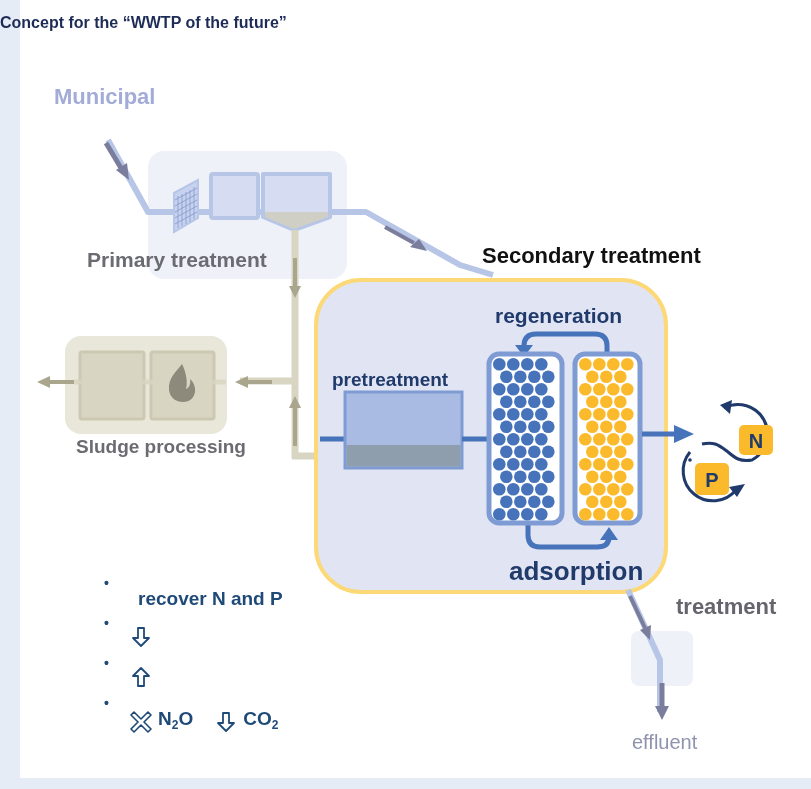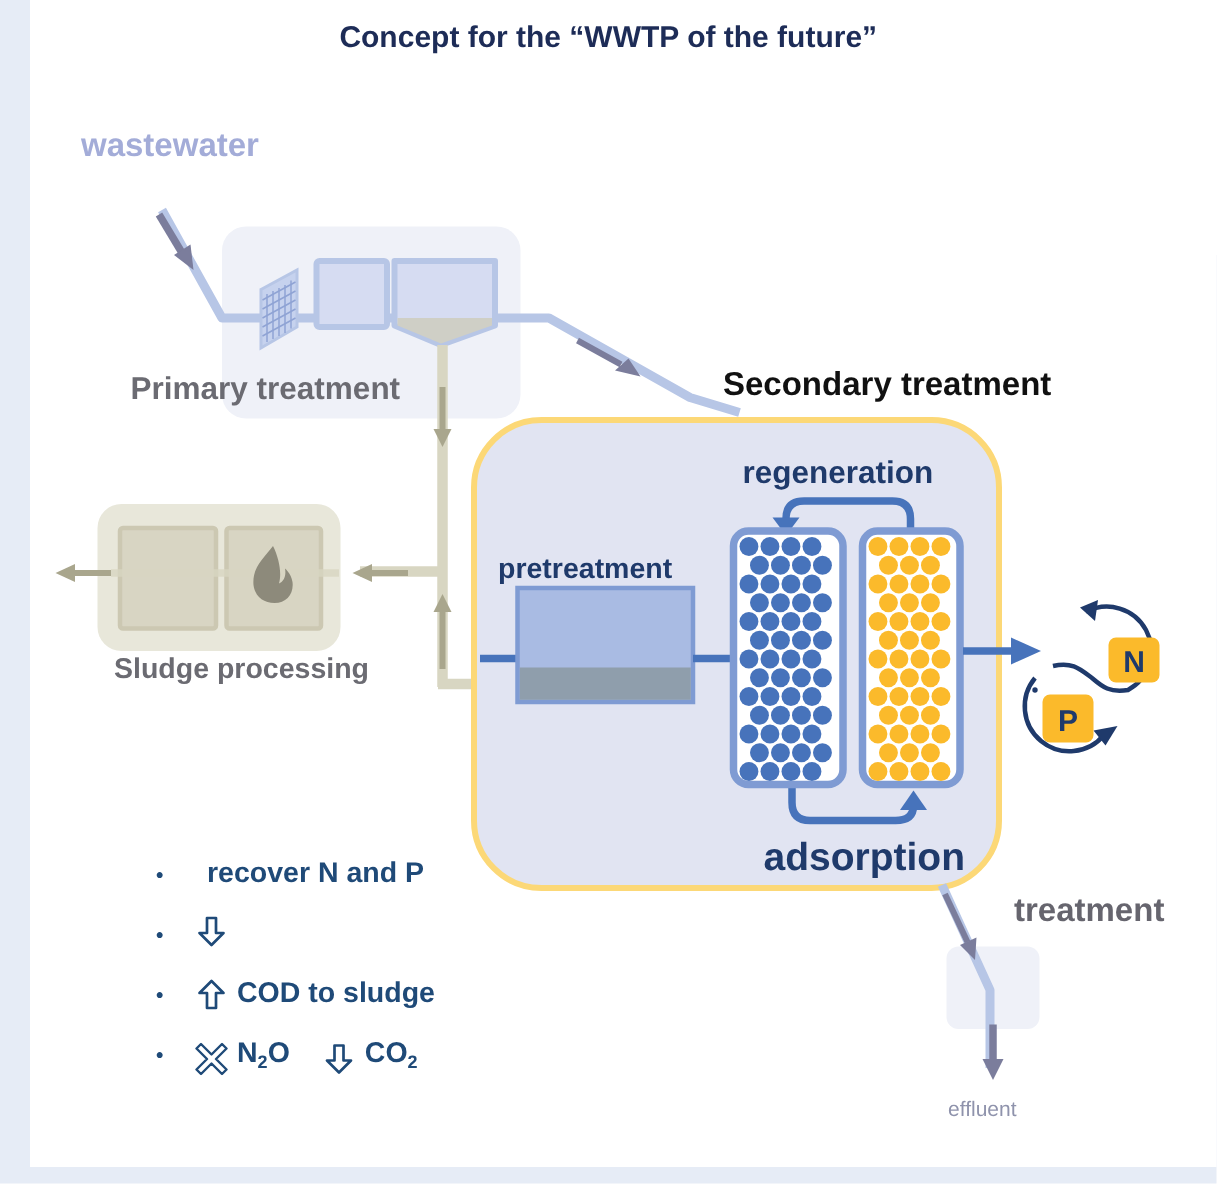--- a/index.html
+++ b/index.html
@@ -1,32 +1,32 @@
 <!DOCTYPE html>
 <html><head>
 <meta charset="utf-8">
 <style>
   html, body { margin:0; padding:0; }
   body { width:811px; height:789px; background:#e6ecf6; position:relative; overflow:hidden; font-family:"Liberation Sans", sans-serif; }
   #canvas { position:absolute; left:20px; top:0; width:791px; height:778px; background:#ffffff; }
   .txt { position:absolute; font-family:"Liberation Sans", sans-serif; font-weight:bold; white-space:nowrap; }
-  #title { left:0; width:811px; top:14px; text-align:center; font-size:20px; color:#1d2c57; }
+  #title { left:0; width:811px; top:14px; text-align:left; font-size:16px; color:#1d2c57; }
   #lbl-municipal { left:54px; top:83px; font-size:22px; line-height:28px; color:#a3acd8; }
   #lbl-primary { left:87px; top:248px; font-size:21px; color:#6b6b72; }
   #lbl-sludge { left:76px; top:436px; font-size:19px; color:#6b6b72; }
   #lbl-secondary { left:482px; top:243px; font-size:22px; color:#111111; }
   #lbl-regen { left:495px; top:304px; font-size:21px; color:#1f3a6b; }
   #lbl-pretreat { left:332px; top:369px; font-size:19px; color:#1f3a6b; }
   #lbl-adsorb { left:509px; top:556px; font-size:26px; color:#1f3a6b; }
   #lbl-tertiary { left:676px; top:592px; font-size:22px; line-height:30px; color:#66656e; }
-  #lbl-effluent { left:632px; top:731px; font-size:14px; font-weight:normal; color:#8f93ac; }
+  #lbl-effluent { left:632px; top:731px; font-size:20px; font-weight:normal; color:#8f93ac; }
   .bullets { position:absolute; left:104px; top:570px; }
   .bullet { position:absolute; left:0; height:26px; font-size:19px; font-weight:bold; color:#1f4a78; white-space:nowrap; font-family:"Liberation Sans", sans-serif; }
   .bullet .dot { position:absolute; left:0; top:0; font-size:14px; line-height:26px; }
-  .bullet .content { position:absolute; left:26px; top:0; line-height:26px; display:flex; align-items:center; gap:6px;justify-content:flex-end; }
+  .bullet .content { position:absolute; left:26px; top:16px; line-height:26px; display:flex; align-items:center; gap:6px;justify-content:flex-end; }
   .bullet sub { font-size:12px; vertical-align:-4px; }
   .ico { display:inline-block; width:22px; height:22px; }
   svg#diagram { position:absolute; left:0; top:0; }
 </style>
 </head>
 <body>
 
 <div id="canvas"></div>
 
 <svg id="diagram" width="811" height="789" viewBox="0 0 811 789">
@@ -245,21 +245,21 @@
     <polygon points="640,630 651,625 650,640" fill="#7b7d9c"></polygon>
   </g>
   <g>
     <line x1="662" y1="683" x2="662" y2="708" stroke="#7b7d9c" stroke-width="5"></line>
     <polygon points="655,706 669,706 662,720" fill="#7b7d9c"></polygon>
   </g>
 </svg>
 
 <div class="txt" id="title">Concept for the “WWTP of the future”</div>
 <div class="txt" id="lbl-municipal">
-  <div>wastewater</div>
+  <div>Municipal</div>
 </div>
 <div class="txt" id="lbl-primary">Primary treatment</div>
 <div class="txt" id="lbl-sludge">Sludge processing</div>
 <div class="txt" id="lbl-secondary">Secondary treatment</div>
 <div class="txt" id="lbl-regen">regeneration</div>
 <div class="txt" id="lbl-pretreat">pretreatment</div>
 <div class="txt" id="lbl-adsorb">adsorption</div>
 <div class="txt" id="lbl-tertiary">
   <div>treatment</div>
 </div>
@@ -279,21 +279,20 @@
           <path d="M8,2 L14,2 L14,12 L19,12 L11,20 L3,12 L8,12 Z" fill="none" stroke="#1f4a78" stroke-width="1.8" stroke-linejoin="round"></path>
         </svg>
     </span>
   </div>
   <div class="bullet" style="top:80px;">
     <span class="dot">•</span>
     <span class="content">
       <svg class="ico" viewBox="0 0 22 22">
           <path d="M8,20 L14,20 L14,10 L19,10 L11,2 L3,10 L8,10 Z" fill="none" stroke="#1f4a78" stroke-width="1.8" stroke-linejoin="round"></path>
         </svg>
-      <span>COD to sludge</span>
     </span>
   </div>
   <div class="bullet" style="top:120px;">
     <span class="dot">•</span>
     <span class="content">
       <svg class="ico" viewBox="0 0 22 22">
           <path d="M4,1 L11,8 L18,1 L21,4 L14,11 L21,18 L18,21 L11,14 L4,21 L1,18 L8,11 L1,4 Z" fill="none" stroke="#1f4a78" stroke-width="1.6" stroke-linejoin="round"></path>
         </svg>
       <span><span>N</span><sub>2</sub><span>O</span></span>
       <span style="width:10px;display:inline-block;"></span>

